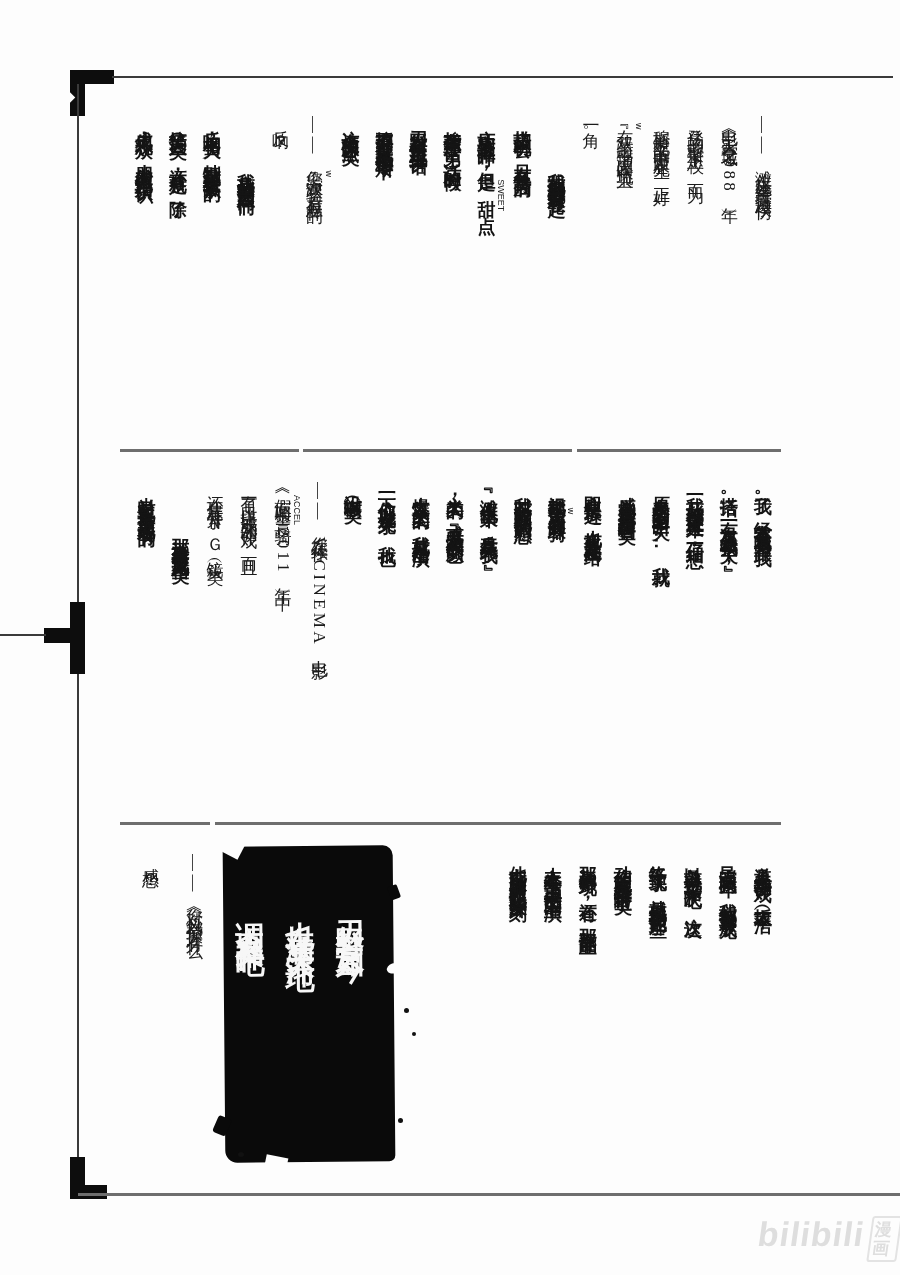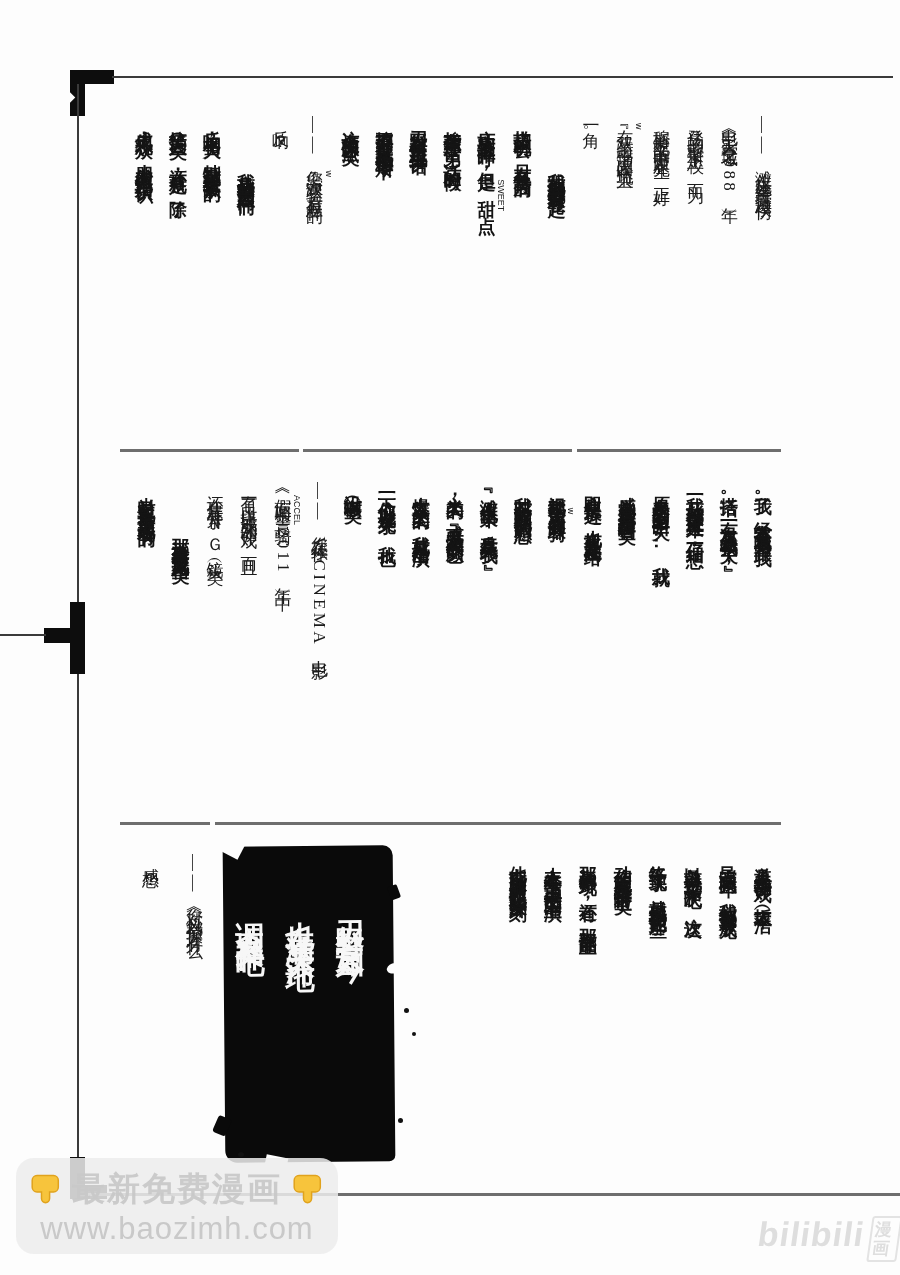--- a/index.html
+++ b/index.html
@@ -182,31 +182,19 @@
         <div class="col q">——您对《风都侦探》有什么</div>
         <div class="col q">感想？</div>
       </div>
   </section>
 
   <div class="speck" style="left:404px; top:1008px; width:5px; height:5px;"></div>
   <div class="speck" style="left:412px; top:1032px; width:4px; height:4px;"></div>
   <div class="speck" style="left:398px; top:1118px; width:5px; height:5px;"></div>
   <div class="speck" style="left:238px; top:1152px; width:6px; height:5px;"></div>
 
-  <div class="wm-banner">
-    <div class="wm-row1">
-      <svg class="hand-icon" viewBox="0 0 24 24">
-        <path d="M6 3 h11 a3.2 3.2 0 0 1 3.2 3.2 v4.6 a3.2 3.2 0 0 1 -3.2 3.2 h-2.6 v4.4 a2.7 2.7 0 0 1 -5.4 0 v-4.4 h-3 a3.2 3.2 0 0 1 -3.2 -3.2 v-4.6 a3.2 3.2 0 0 1 3.2 -3.2 z" fill="#f7c43c" stroke="#e0a21d" stroke-width="1"></path>
-      </svg>
-      <span class="wm-title">最新免费漫画</span>
-      <svg class="hand-icon" viewBox="0 0 24 24">
-        <path d="M6 3 h11 a3.2 3.2 0 0 1 3.2 3.2 v4.6 a3.2 3.2 0 0 1 -3.2 3.2 h-2.6 v4.4 a2.7 2.7 0 0 1 -5.4 0 v-4.4 h-3 a3.2 3.2 0 0 1 -3.2 -3.2 v-4.6 a3.2 3.2 0 0 1 3.2 -3.2 z" fill="#f7c43c" stroke="#e0a21d" stroke-width="1"></path>
-      </svg>
-    </div>
-    <div class="wm-url">www.baozimh.com</div>
-  </div>
 
   <div class="bili-logo">
     <span class="bili-word">bilibili</span>
     <span class="bili-manga">漫画</span>
   </div>
 
 </div>
 
 </body></html>

